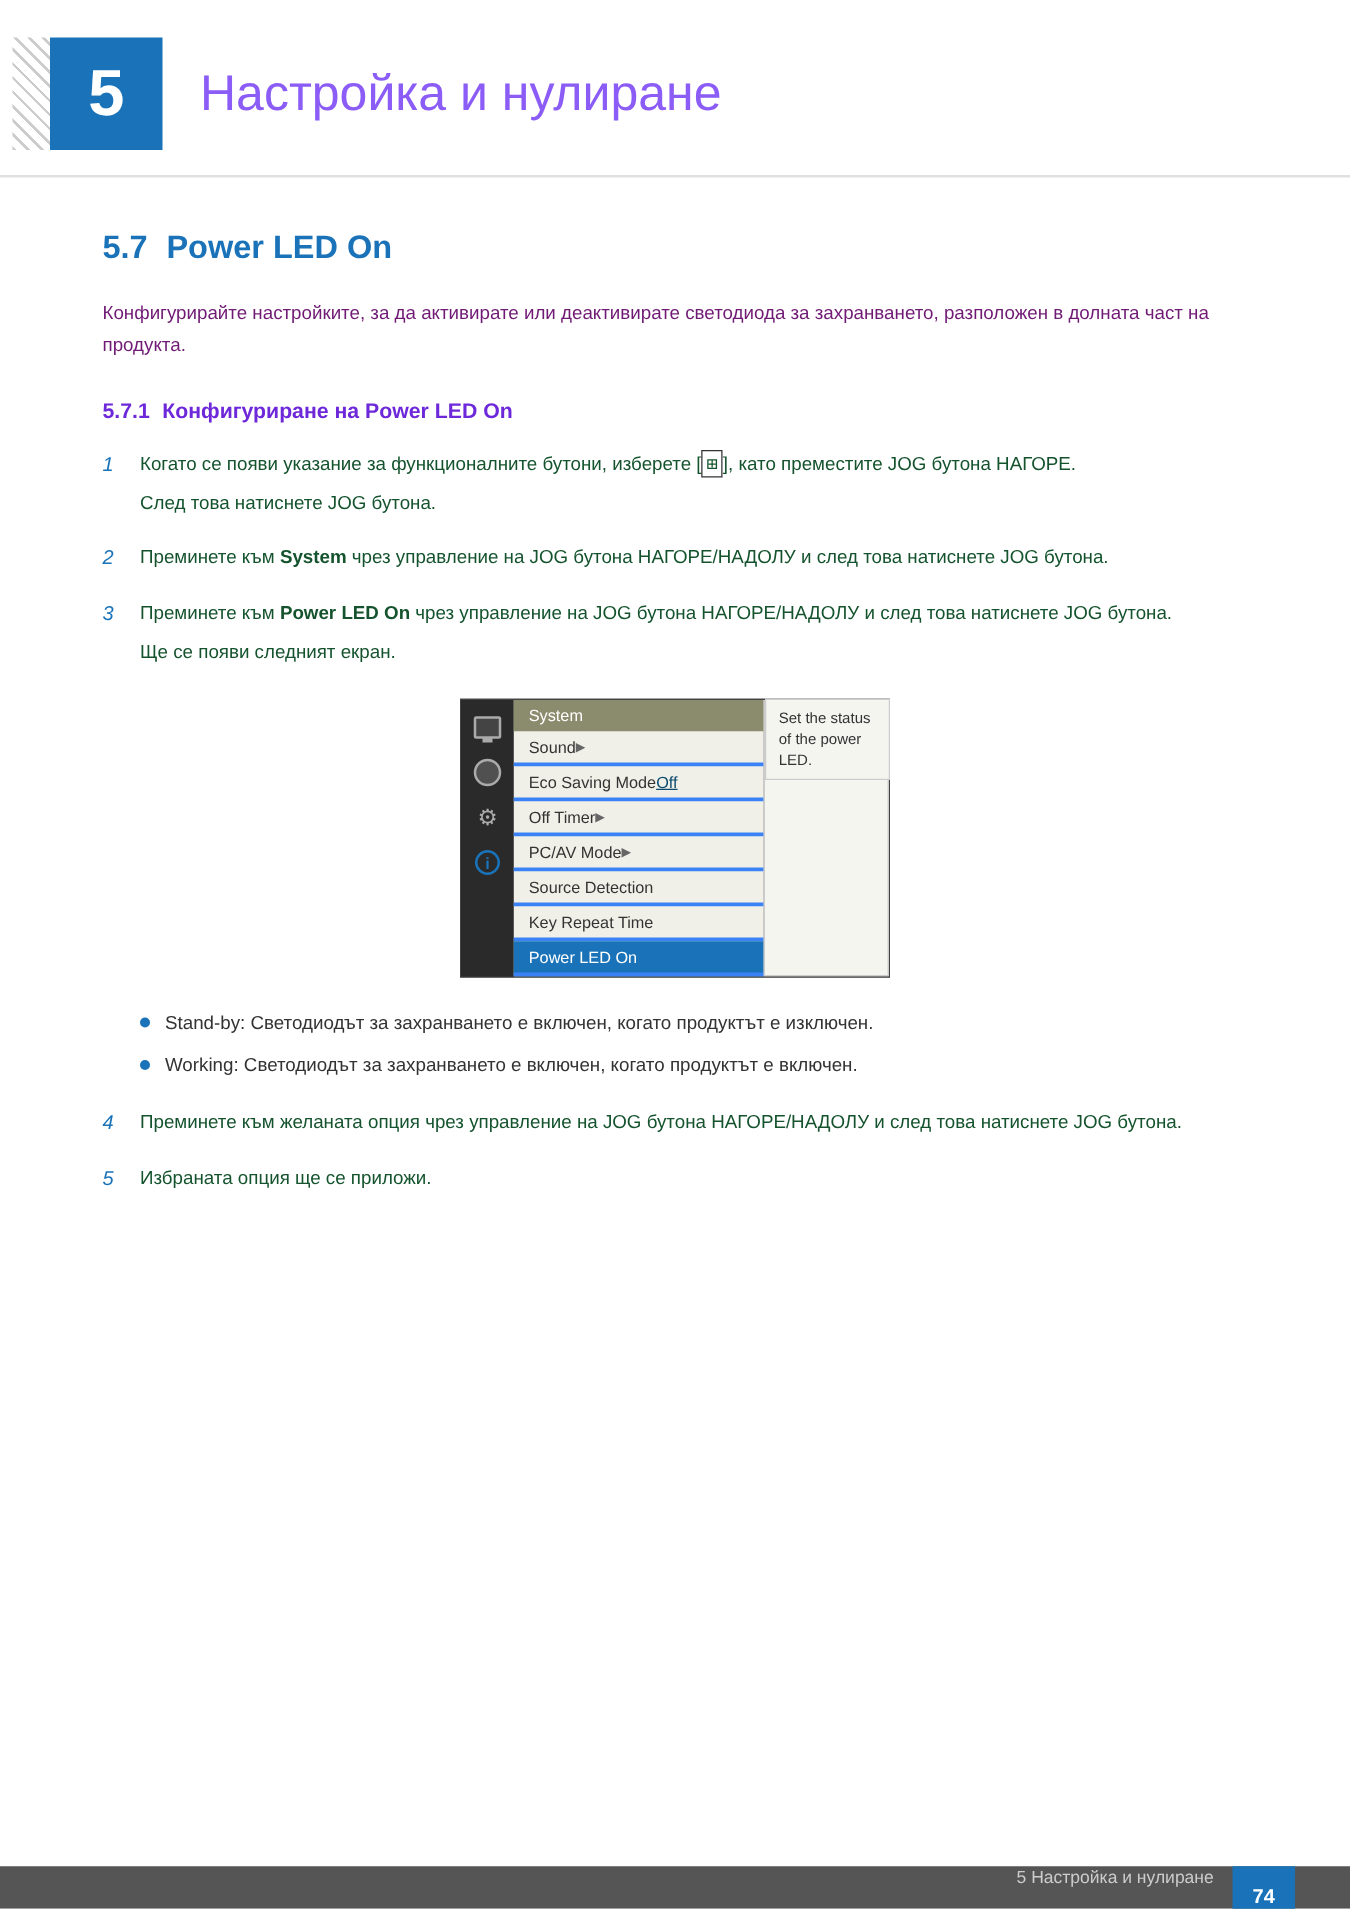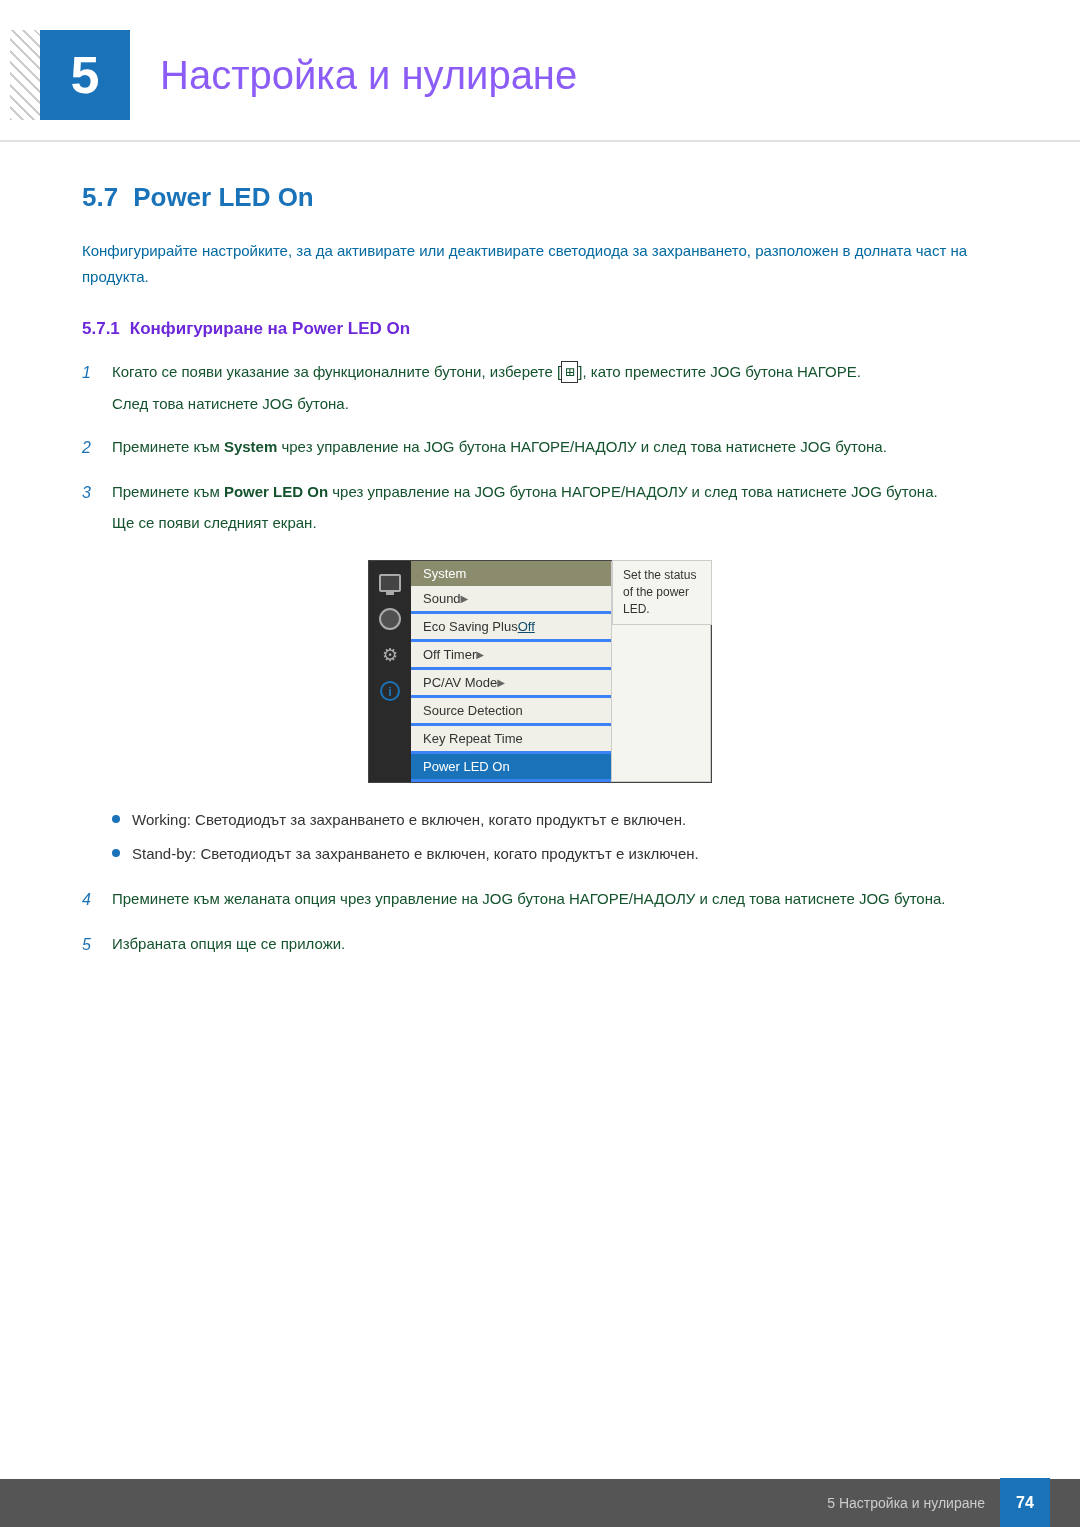--- a/index.html
+++ b/index.html
@@ -75,21 +75,21 @@
       margin-bottom: 25px;
     }
 
     .section-number {
       margin-right: 15px;
     }
 
     .description-text {
       font-size: 15px;
       line-height: 1.7;
-      color: #0369a1;
+      color: #701a75;
       margin-bottom: 30px;
     }
 
     .subsection-title {
       font-size: 17px;
       font-weight: bold;
       color: #6d28d9;
       margin-bottom: 20px;
     }
 
@@ -315,26 +315,26 @@
       margin-top: 7px;
       margin-right: 12px;
     }
 
     
     .footer {
       position: absolute;
       bottom: 0;
       left: 0;
       right: 0;
-      height: 48px;
+      height: 34px;
       background: #555;
       display: flex;
-      align-items: center;
+      align-items: flex-start;
       justify-content: flex-end;
-      padding-right: 30px;
+      padding-right: 44px;
       gap: 15px;
     }
 
     .footer-text {
       color: #ccc;
       font-size: 14px;
     }
 
     .footer-page {
       background: #1a73b8;
@@ -422,21 +422,21 @@
         </div>
 
         <div class="menu-panel">
           <div class="menu-header">System</div>
 
           <div class="menu-item">
             <span>Sound</span>
             <span class="arrow">▶</span>
           </div>
           <div class="menu-item">
-            <span>Eco Saving Plus</span>
+            <span>Eco Saving Mode</span>
             <span class="value">Off</span>
           </div>
           <div class="menu-item">
             <span>Off Timer</span>
             <span class="arrow">▶</span>
           </div>
           <div class="menu-item">
             <span>PC/AV Mode</span>
             <span class="arrow">▶</span>
           </div>
@@ -461,27 +461,27 @@
       <div class="tooltip-panel">
         <span>Set the status of the power LED.</span>
       </div>
     </div>
   </div>
 
   <ul class="bullet-list">
     <li class="bullet-item">
       <div class="bullet-dot"></div>
       <div>
-        <span class="bold-text">Working</span><span>: Светодиодът за захранването е включен, когато продуктът е включен.</span>
+        <span class="bold-text">Stand-by</span><span>: Светодиодът за захранването е включен, когато продуктът е изключен.</span>
       </div>
     </li>
     <li class="bullet-item">
       <div class="bullet-dot"></div>
       <div>
-        <span class="bold-text">Stand-by</span><span>: Светодиодът за захранването е включен, когато продуктът е изключен.</span>
+        <span class="bold-text">Working</span><span>: Светодиодът за захранването е включен, когато продуктът е включен.</span>
       </div>
     </li>
   </ul>
 
   <ol class="steps-list">
 
     <li class="step-item">
       <span class="step-number"><em>4</em></span>
       <div class="step-content">Преминете към желаната опция чрез управление на JOG бутона НАГОРЕ/НАДОЛУ и след това натиснете JOG бутона.</div>
     </li>

